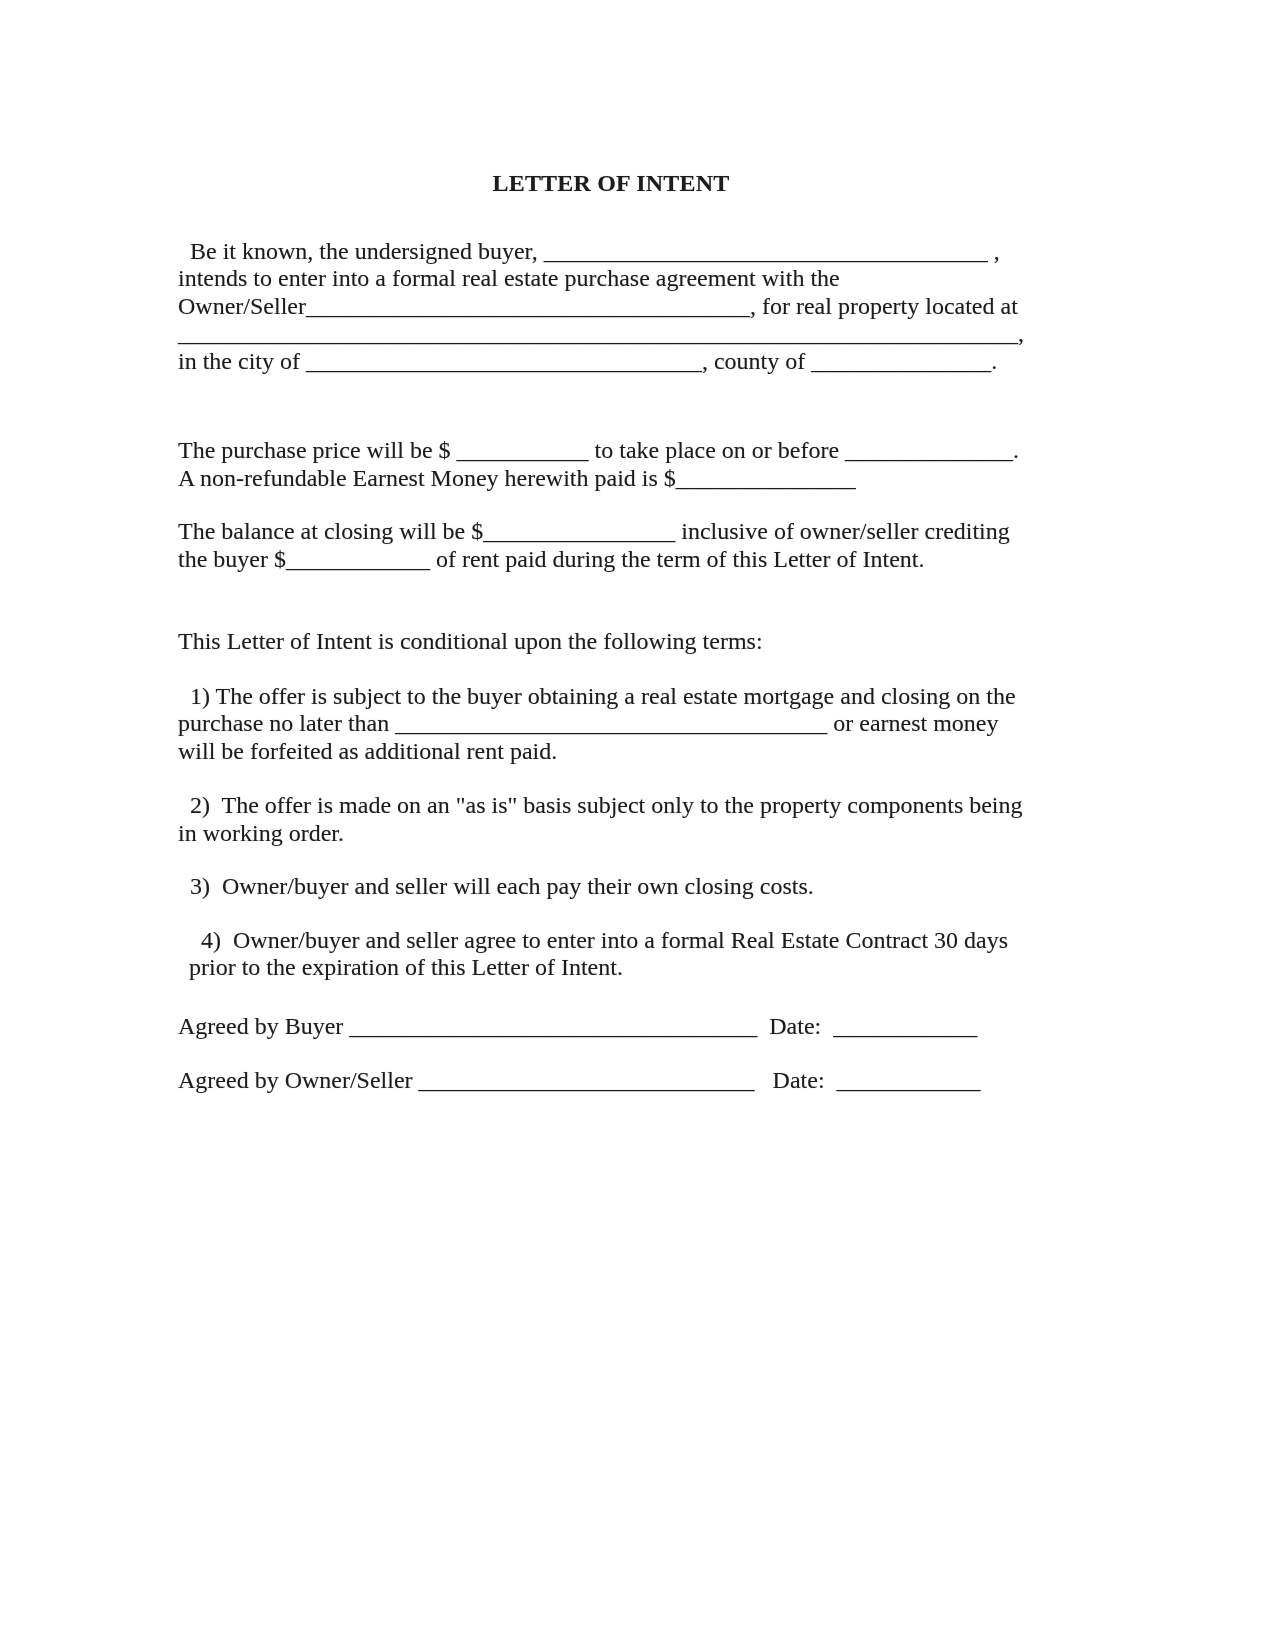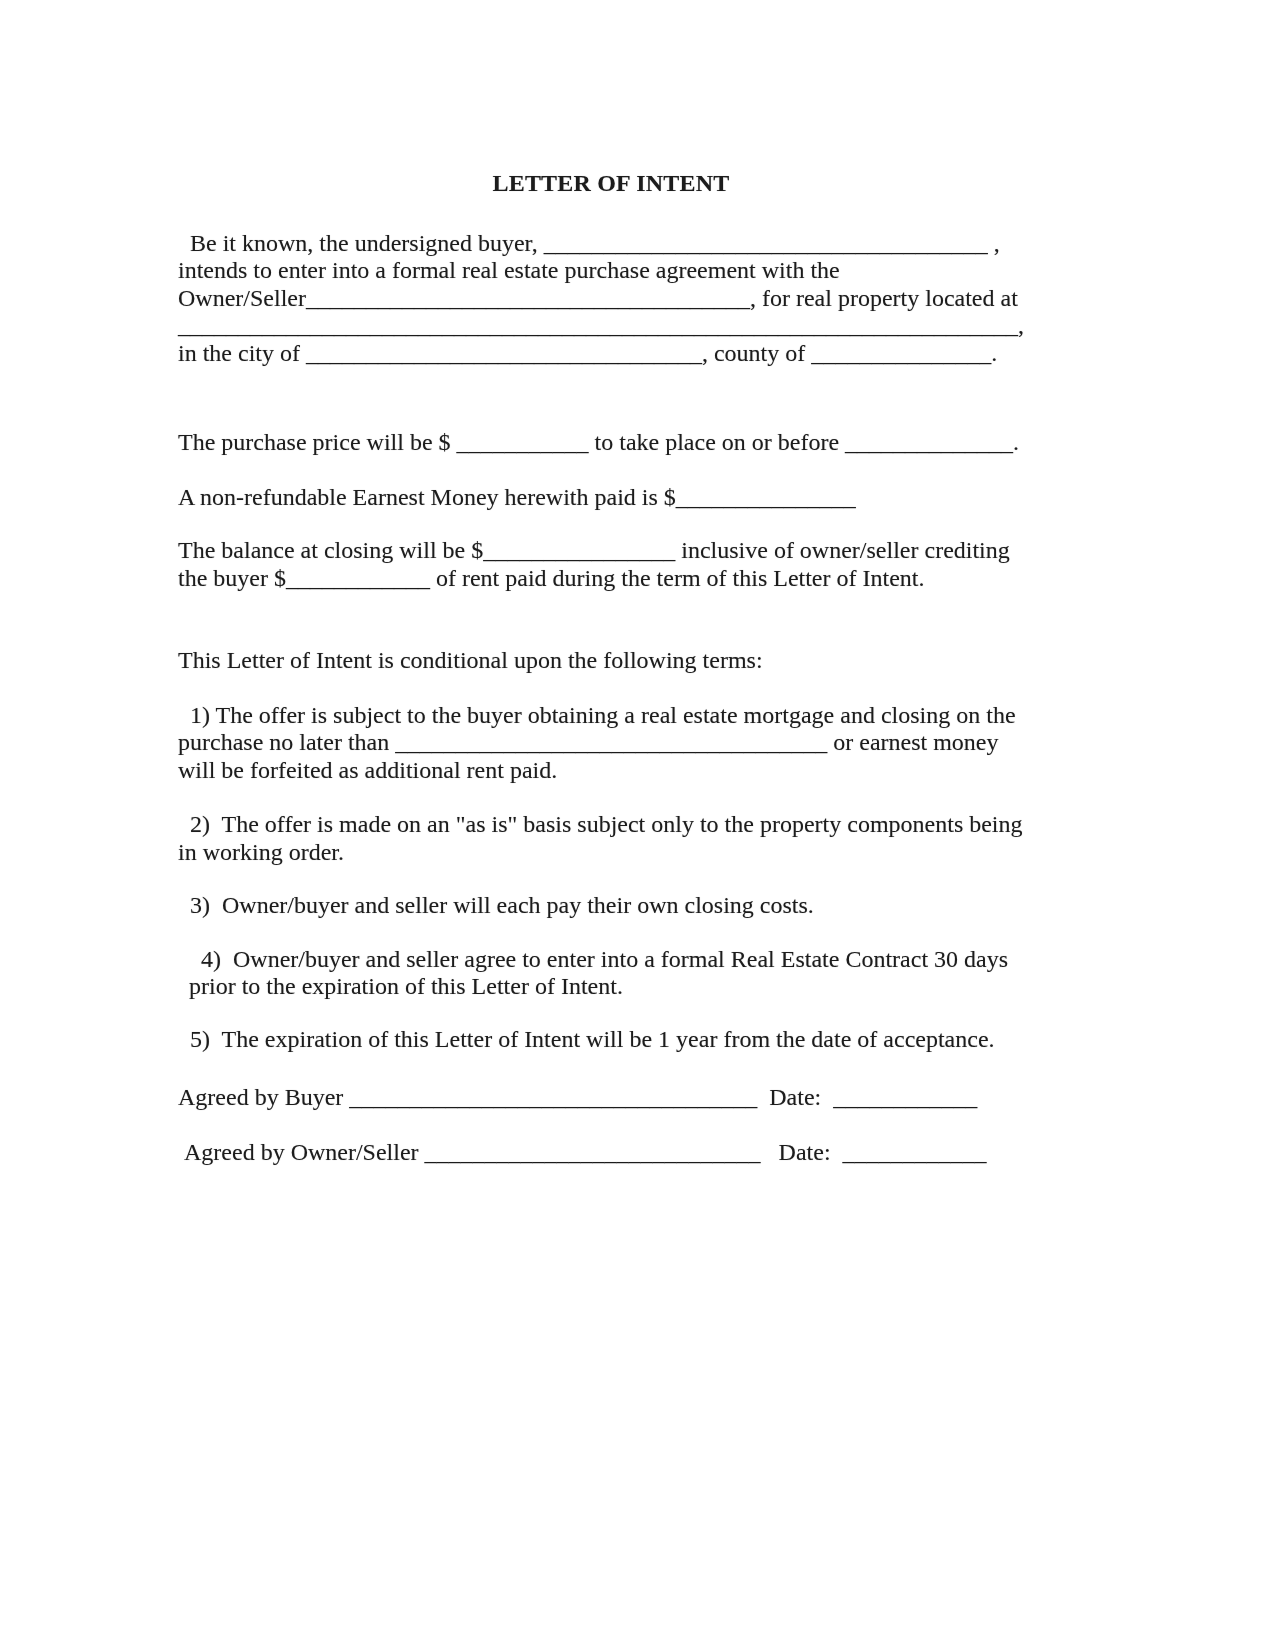--- a/index.html
+++ b/index.html
@@ -19,34 +19,34 @@
     position: absolute;
     left: 178px;
     top: 170px;
     width: 866px;
   }
   .line { white-space: pre-wrap; }
   .title {
     text-align: center;
     font-weight: bold;
     letter-spacing: 0.2px;
-    margin-bottom: 32px;
+    margin-bottom: 40px;
   }
   .para-location   { }
   .para-price      { margin-top: 62px; }
-  .para-earnest    { margin-top: 27px; }
+  .para-earnest    { }
   .para-balance    { margin-top: 26px; }
   .para-conditional{ margin-top: 55px; }
   .para-term1      { margin-top: 27px; }
   .para-term2      { margin-top: 27px; }
   .para-term3      { margin-top: 26px; }
   .para-term4      { margin-top: 26px; margin-left: 11px; }
   .para-term5      { margin-top: 25px; }
   .sig-buyer       { margin-top: 31px; }
-  .sig-owner       { margin-top: 27px; margin-left: 6px; }
+  .sig-owner       { margin-top: 27px; }
 </style>
 </head>
 <body>
 
 <div class="page">
   <div class="content">
 
     <div class="title">
       <div class="line">LETTER OF INTENT</div>
     </div>
@@ -92,23 +92,20 @@
 
     <div class="para-term3">
       <div class="line">  3)  Owner/buyer and seller will each pay their own closing costs.</div>
     </div>
 
     <div class="para-term4">
       <div class="line">  4)  Owner/buyer and seller agree to enter into a formal Real Estate Contract 30 days</div>
       <div class="line">prior to the expiration of this Letter of Intent.</div>
     </div>
 
-    <div class="para-term5">
-      <div class="line">  5)  The expiration of this Letter of Intent will be 1 year from the date of acceptance.</div>
-    </div>
 
     <div class="sig-buyer">
       <div class="line">Agreed by Buyer __________________________________  Date:  ____________</div>
     </div>
 
     <div class="sig-owner">
       <div class="line">Agreed by Owner/Seller ____________________________   Date:  ____________</div>
     </div>
 
   </div>

